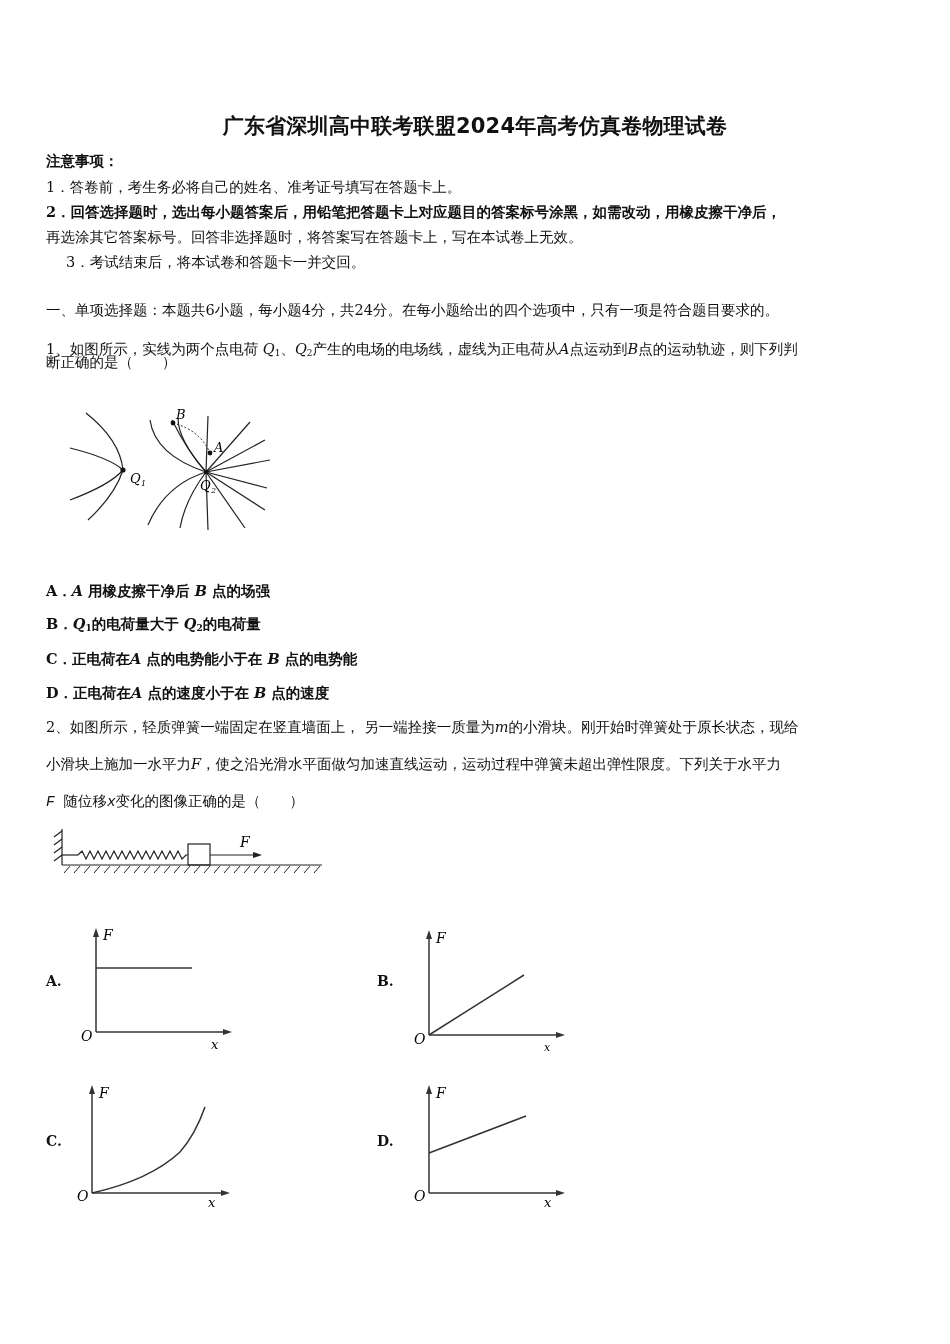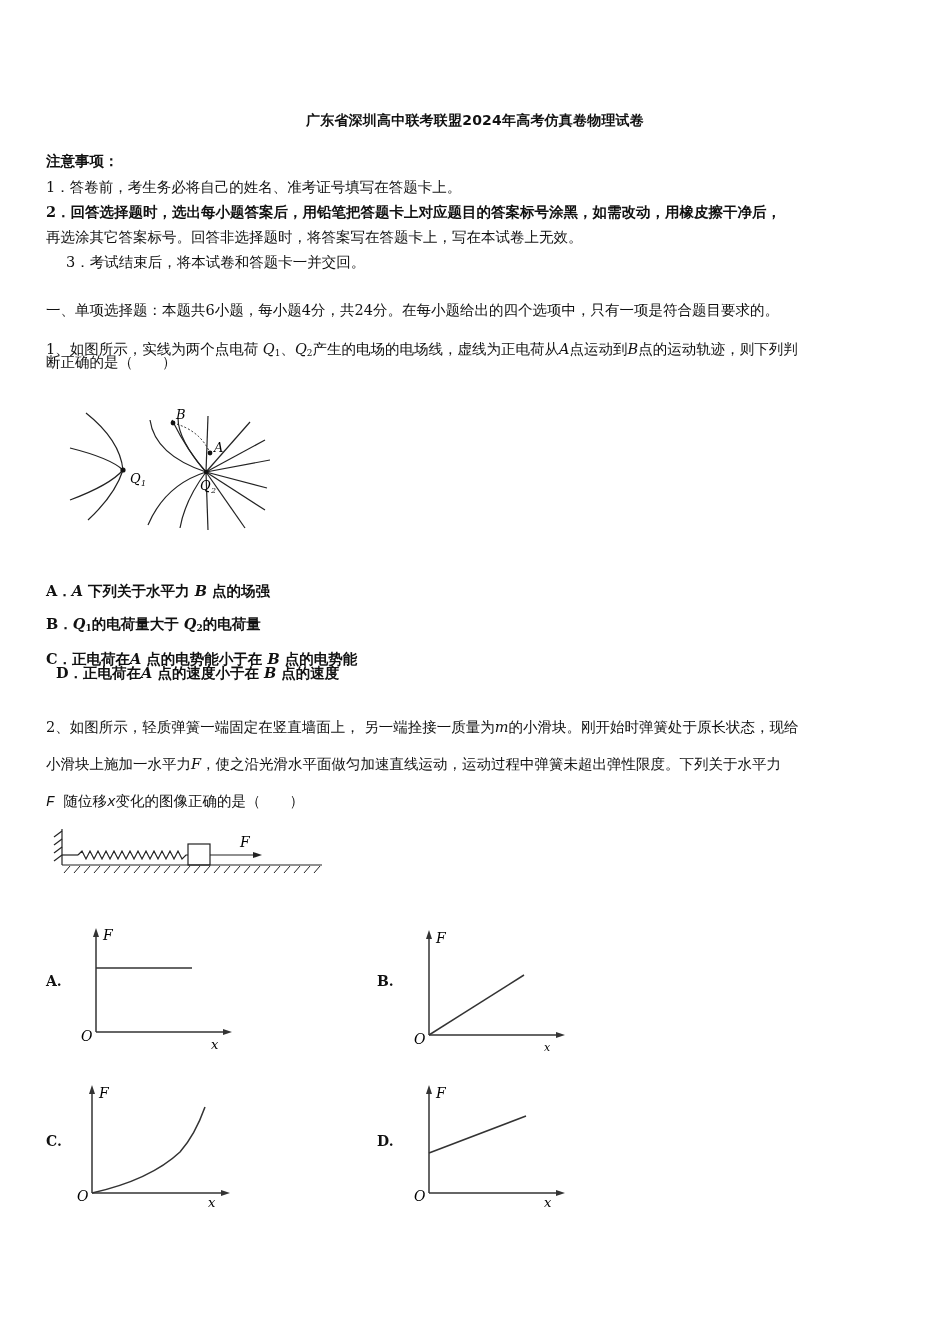--- a/index.html
+++ b/index.html
@@ -1,21 +1,21 @@
 <!DOCTYPE html>
 <html><head>
   <meta charset="utf-8">
   <style>
     html, body { margin: 0; padding: 0; background: #ffffff; }
     body { width: 950px; height: 1344px; position: relative; overflow: hidden;
       font-family: "DejaVu Serif", "Liberation Serif", serif; color: #111; }
     .abs { position: absolute; white-space: nowrap; }
     .title { left: 0; width: 950px; top: 112px; text-align: center;
       font-family: "DejaVu Sans", "Liberation Sans", sans-serif;
-      font-weight: bold; font-size: 14px; letter-spacing: 0.2px; }
+      font-weight: bold; font-size: 21px; letter-spacing: 0.2px; }
     .line { left: 46px; font-size: 14.5px; }
     .bold { font-weight: bold; }
     .opt { left: 46px; font-size: 14.5px; font-weight: bold; }
     .it { font-style: italic; }
     sub { font-size: 9px; vertical-align: -2px; }
     .fig { position: absolute; }
     svg text { font-family: "DejaVu Serif", "Liberation Serif", serif; font-style: italic; }
     .graph-label { position: absolute; font-size: 14px; font-weight: bold; }
   </style>
 </head>
@@ -65,29 +65,29 @@
   <circle cx="150" cy="53" r="2.4" fill="#111"></circle>
   <text x="116" y="19" font-size="13">B</text>
   <text x="154" y="52" font-size="13">A</text>
   <text x="70" y="83" font-size="13">Q</text>
   <text x="81" y="86" font-size="8" font-style="normal">1</text>
   <text x="140" y="90" font-size="13">Q</text>
   <text x="151" y="93" font-size="8" font-style="normal">2</text>
 </svg>
 
 <div class="abs opt" style="top:582px;">
-  <span>A．</span><span class="it">A</span><span> 下列关于水平力 </span><span class="it">B</span><span> 点的场强</span>
+  <span>A．</span><span class="it">A</span><span> 用橡皮擦干净后 </span><span class="it">B</span><span> 点的场强</span>
 </div>
 <div class="abs opt" style="top:615px;">
   <span>B．</span><span class="it">Q</span><sub>1</sub><span>的电荷量大于 </span><span class="it">Q</span><sub>2</sub><span>的电荷量</span>
 </div>
 <div class="abs opt" style="top:650px;">
   <span>C．</span><span>正电荷在</span><span class="it">A</span><span> 点的电势能小于在 </span><span class="it">B</span><span> 点的电势能</span>
 </div>
-<div class="abs opt" style="top:664px;margin-left:10px;">
+<div class="abs opt" style="top:684px;">
   <span>D．</span><span>正电荷在</span><span class="it">A</span><span> 点的速度小于在 </span><span class="it">B</span><span> 点的速度</span>
 </div>
 
 <div class="abs line" style="top:718px;">
   <span>2、如图所示，轻质弹簧一端固定在竖直墙面上， 另一端拴接一质量为</span><span class="it">m</span><span>的小滑块。刚开始时弹簧处于原长状态，现给</span>
 </div>
 <div class="abs line" style="top:755px;">
   <span>小滑块上施加一水平力</span><span class="it">F</span><span>，使之沿光滑水平面做匀加速直线运动，运动过程中弹簧未超出弹性限度。下列关于水平力</span>
 </div>
 <div class="abs line" style="top:792px;font-family:Liberation Mono, monospace;">

